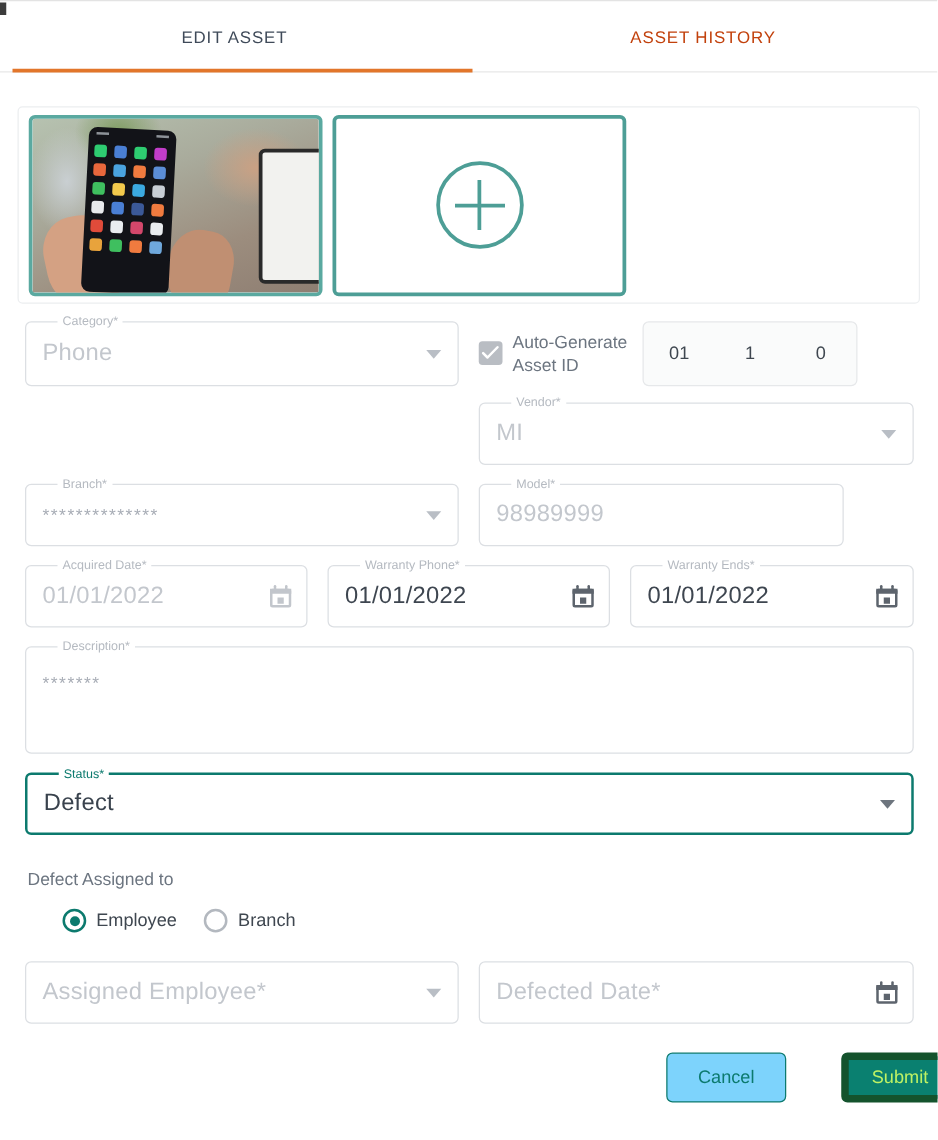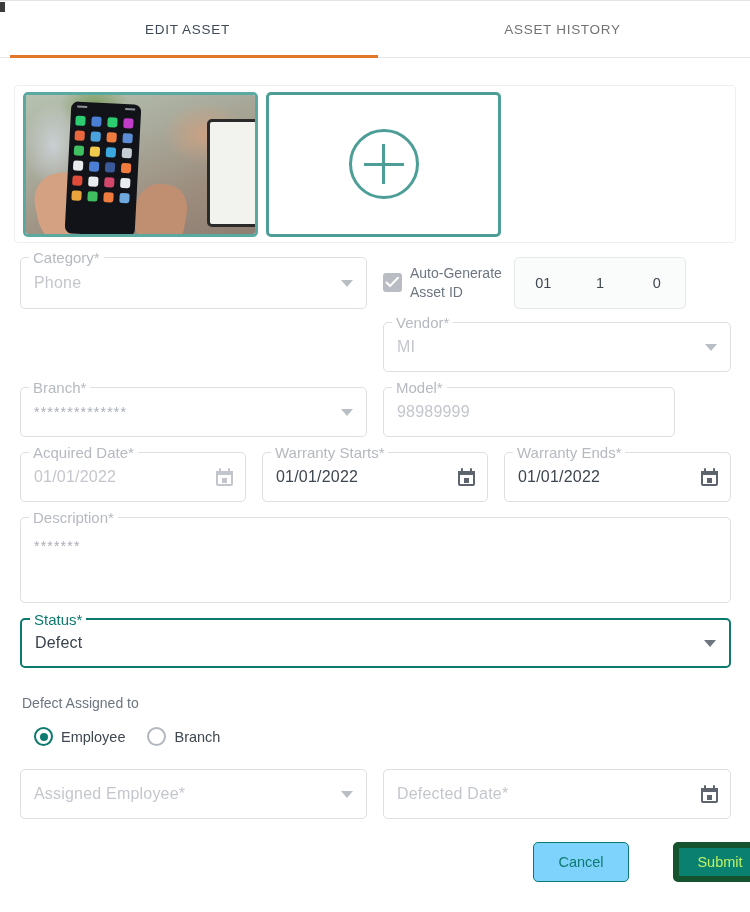--- a/index.html
+++ b/index.html
@@ -28,21 +28,21 @@
     position: relative;
     height: 57px;
     display: flex;
     align-items: center;
   }
   .tab {
     height: 57px;
     display: flex; align-items: center; justify-content: center;
     font-size: 13.5px;
     letter-spacing: 0.7px;
-    color: #737373;
+    color: #c2410c;
     cursor: pointer;
     user-select: none;
   }
   .tab-edit { width: 375px; }
   .tab-hist { width: 375px; }
   .tab.active { color: #3f4a59; }
   .tabline {
     position: absolute; left: 0; bottom: 0;
     width: 750px; height: 1px;
     background: #e8e8e8;
@@ -150,33 +150,33 @@
 
   
   .field {
     position: absolute;
     border: 1px solid #dcdfe3;
     border-radius: 5px;
     background: #fff;
   }
   .field .legend {
     position: absolute;
-    top: -7px; left: 8px;
+    top: -7px; left: 25px;
     background: #fff;
     padding: 0 4px;
-    font-size: 15px;
+    font-size: 10px;
     color: #b5bac1;
     line-height: 13px;
     white-space: nowrap;
   }
   .field .val {
     position: absolute;
     left: 13px; top: 50%;
     transform: translateY(-50%);
-    font-size: 16px;
+    font-size: 19px;
     color: #c3c7cd;
     letter-spacing: 0.2px;
   }
   .field .val.dark { color: #3e4650; }
   .field .val.stars { color: #a8adb6; letter-spacing: 1.2px; font-size: 14px; }
 
   .field.active { border: 2px solid #0c7a6e; }
   .field.active .legend { color: #0c7a6e; }
   .field.active .val { color: #39424d; }
 
@@ -251,21 +251,21 @@
   .assetid-box span {
     flex: 1; text-align: center;
     font-size: 14.5px; color: #3f4750;
   }
 
   
   .section-label {
     position: absolute; left: 22px; top: 694px;
     font-size: 14px; color: #6c7580;
   }
-  .radio-row { position: absolute; left: 12px; top: 726px; display: flex; align-items: center; padding-left: 22px; }
+  .radio-row { position: absolute; left: 28px; top: 726px; display: flex; align-items: center; padding-left: 22px; }
   .radio-opt { display: flex; align-items: center; margin-right: 22px; cursor: pointer; }
   .radio {
     width: 19px; height: 19px;
     border: 2px solid #b3b8bf;
     border-radius: 50%;
     position: relative;
     margin-right: 8px;
   }
   .radio.on { border-color: #0c7a6e; }
   .radio.on::after {
@@ -403,21 +403,21 @@
     <span class="cal">
       <span class="body"></span>
         <span class="top"></span>
         <span class="p1"></span>
         <span class="p2"></span>
         <span class="dot"></span>
     </span>
   </div>
 
   <div class="field" style="left:262px; top:451px; width:226px; height:50px;">
-    <span class="legend">Warranty Starts*</span>
+    <span class="legend">Warranty Phone*</span>
     <span class="val dark">01/01/2022</span>
     <span class="cal dark">
       <span class="body"></span>
         <span class="top"></span>
         <span class="p1"></span>
         <span class="p2"></span>
         <span class="dot"></span>
     </span>
   </div>
 

